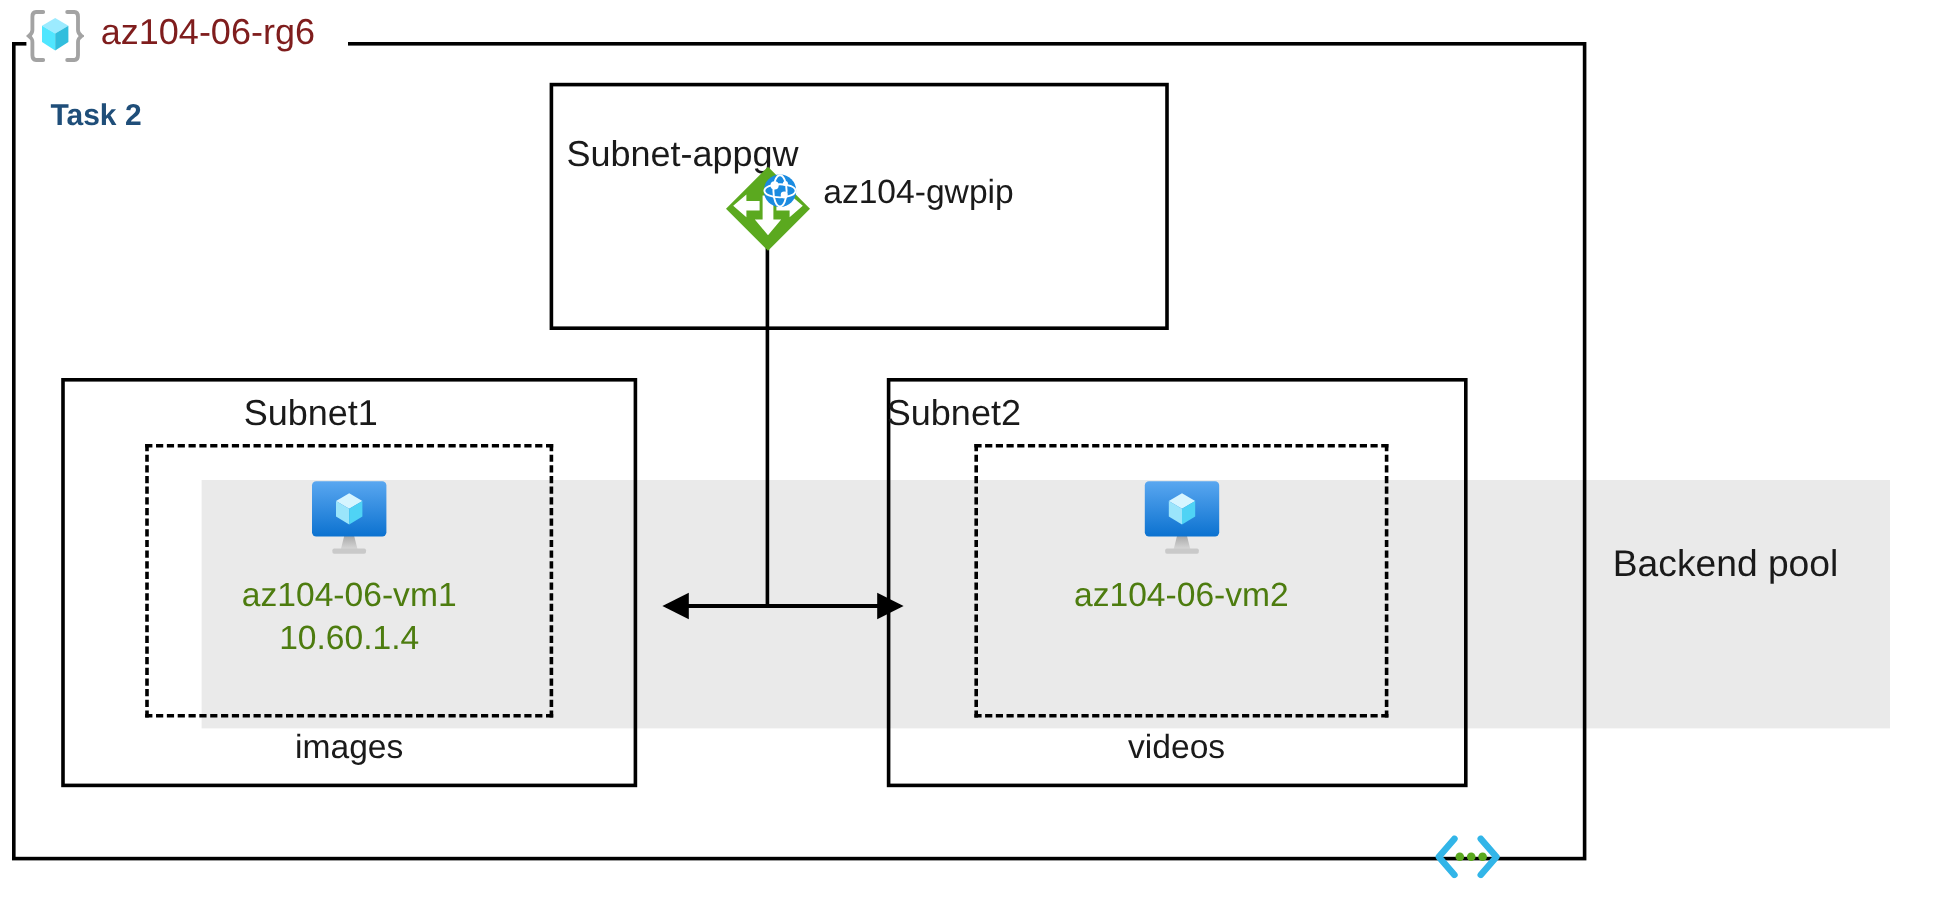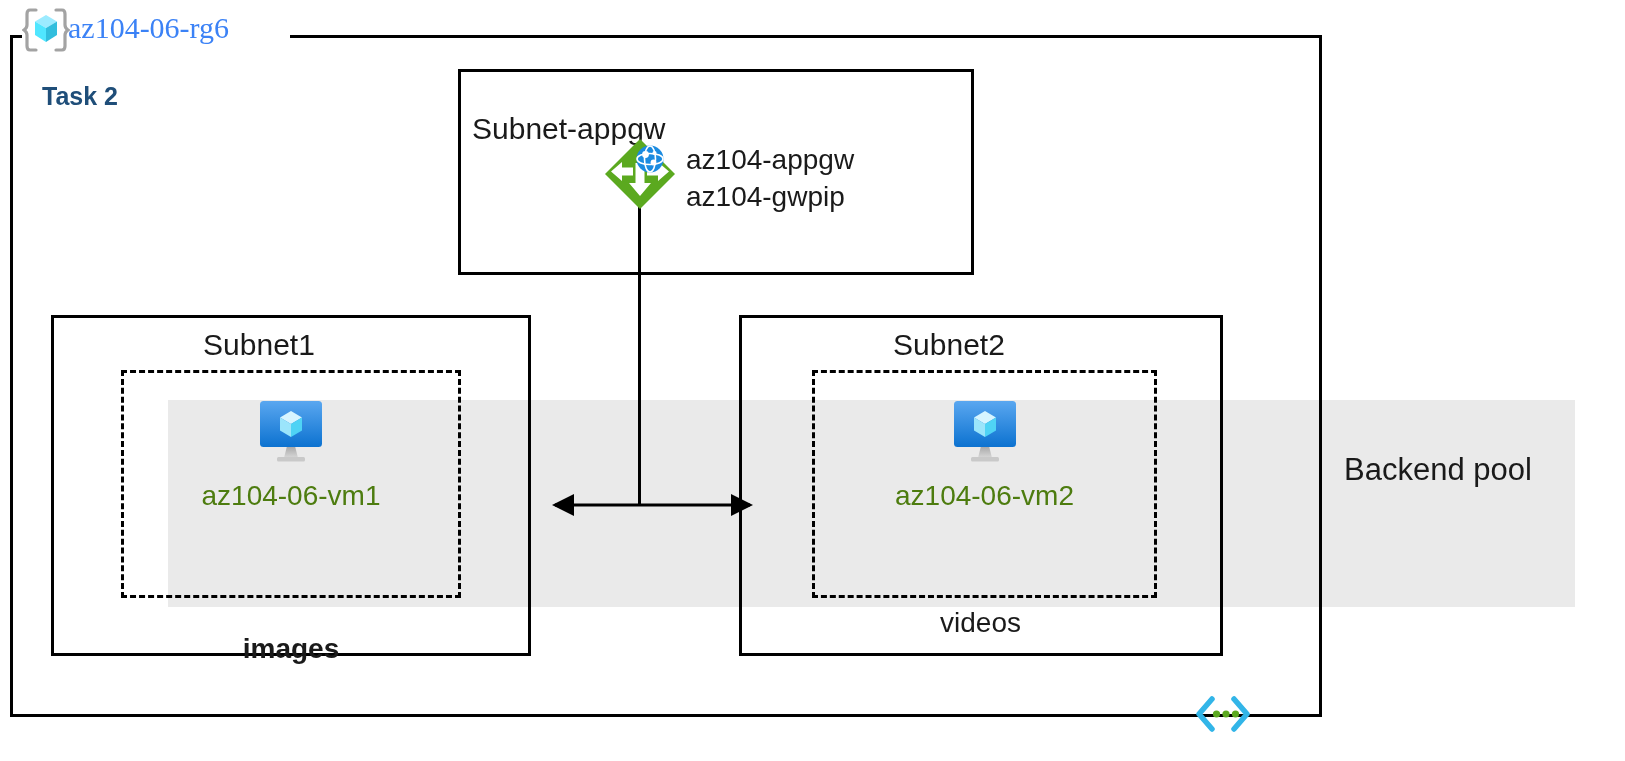--- a/index.html
+++ b/index.html
@@ -64,27 +64,26 @@
   .rg-icon {
     position: absolute;
     left: 22px;
     top: 6px;
     width: 48px;
     height: 48px;
     z-index: 7;
   }
   .rg-title {
     position: absolute;
-    left: 68px;
+    left: 84px;
     top: 11px;
     font-size: 30px;
-    color: #3b82f6;
-    white-space: nowrap;
-    z-index: 7;
-    font-family: Liberation Serif, serif;
+    color: #7f1d1d;
+    white-space: nowrap;
+    z-index: 7;
   }
 
   .task-label {
     position: absolute;
     left: 42px;
     top: 82px;
     font-size: 25px;
     font-weight: bold;
     color: #1F4E79;
     white-space: nowrap;
@@ -105,21 +104,21 @@
 
   .subnet-title {
     position: absolute;
     font-size: 30px;
     color: #1a1a1a;
     white-space: nowrap;
     z-index: 7;
   }
   .title-appgw   { left: 472px; top: 84px; margin-top: 28px; }
   .title-subnet1 { left: 51px; top: 328px; width: 416px; text-align: center; }
-  .title-subnet2 { left: 739px; top: 328px; width: 420px; text-align: center; }
+  .title-subnet2 { left: 739px; top: 328px; width: 420px; text-align: left; }
 
   
   .dashed-box {
     position: absolute;
     border: 3px dashed #000000;
     box-sizing: border-box;
     background: transparent;
     z-index: 5;
   }
   .dashed1 { left: 121px; top: 370px; width: 340px; height: 228px; }
@@ -147,21 +146,21 @@
   }
 
   
   .share-label {
     position: absolute;
     font-size: 28px;
     color: #1a1a1a;
     text-align: center;
     z-index: 6;
   }
-  .share1 { left: 121px; top: 633px; width: 340px; font-weight: bold; }
+  .share1 { left: 121px; top: 607px; width: 340px; }
   .share2 { left: 808px; top: 607px; width: 345px; }
 
   
   .appgw-icon {
     position: absolute;
     left: 602px;
     top: 136px;
     width: 76px;
     height: 76px;
     z-index: 7;
@@ -247,21 +246,20 @@
       <g fill="none" stroke="#ffffff" stroke-width="1.6">
         <ellipse cx="48" cy="23" rx="13" ry="5.5"></ellipse>
         <ellipse cx="48" cy="23" rx="5.5" ry="13"></ellipse>
       </g>
       <circle cx="43.5" cy="18.5" r="3.4" fill="#ffffff"></circle>
       <circle cx="51.5" cy="26.5" r="2.9" fill="#ffffff"></circle>
       <circle cx="52.5" cy="17" r="2.1" fill="#ffffff"></circle>
     </svg>
   </div>
   <div class="appgw-text">
-    <div>az104-appgw</div>
     <div>az104-gwpip</div>
   </div>
 
   <div class="conn-vertical"></div>
 
   <div class="subnet-box subnet1-box"></div>
   <div class="subnet-title title-subnet1">Subnet1</div>
   <div class="dashed-box dashed1"></div>
 
   <div class="vm-block vm1">
@@ -281,20 +279,21 @@
         <rect x="24" y="59" width="28" height="4.5" rx="1.5" fill="#C9C9C9"></rect>
         <rect x="7" y="3" width="62" height="46" rx="3.5" fill="url(#mon1)"></rect>
         <g transform="translate(38,26)">
           <polygon points="0,-13 11,-6.5 0,0 -11,-6.5" fill="#D6F5FF"></polygon>
           <polygon points="-11,-6.5 0,0 0,13 -11,6.5" fill="#9BE5FB"></polygon>
           <polygon points="11,-6.5 0,0 0,13 11,6.5" fill="#4FD3F5"></polygon>
         </g>
       </svg>
     </span>
     <div class="vm-name">az104-06-vm1</div>
+    <div class="vm-ip">10.60.1.4</div>
   </div>
   <div class="share-label share1">images</div>
 
   <div class="subnet-box subnet2-box"></div>
   <div class="subnet-title title-subnet2">Subnet2</div>
   <div class="dashed-box dashed2"></div>
 
   <div class="vm-block vm2">
     <span class="vm-icon">
       <svg viewBox="0 0 76 66" width="76" height="66">

